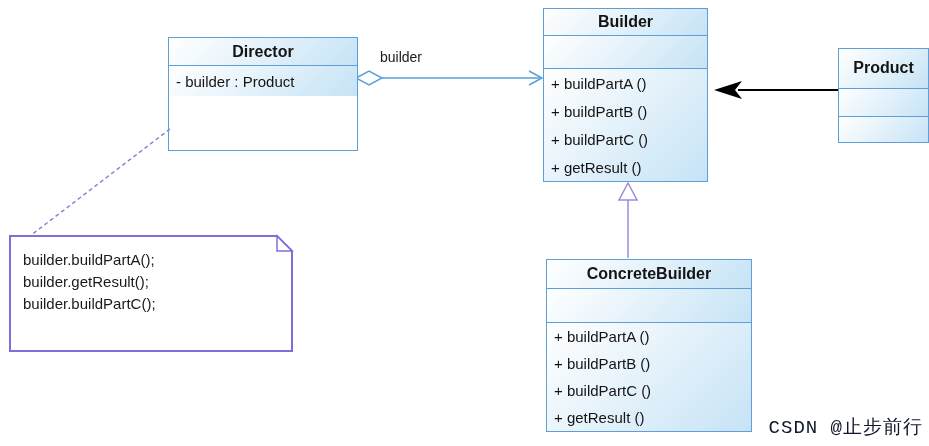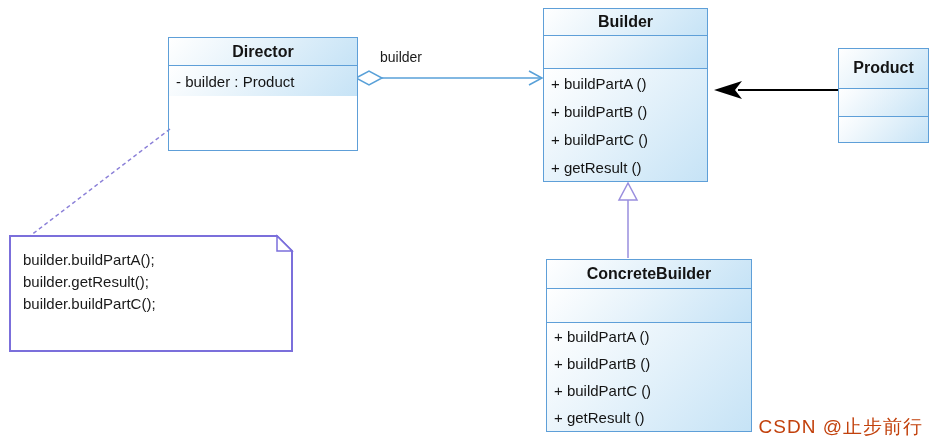--- a/index.html
+++ b/index.html
@@ -49,22 +49,22 @@
   #note-text{
     position:absolute;left:10px;top:236px;width:282px;height:115px;
     box-sizing:border-box;padding:13px 0 0 13px;
     font-size:15px;line-height:22px;color:#1a1a1a;z-index:3;
   }
   
   #builder-label{
     position:absolute;left:380px;top:49px;font-size:14px;color:#1a1a1a;z-index:3;
   }
   #watermark{
-    position:absolute;right:6px;top:414px;font-size:19px;color:#c2410c;
-    letter-spacing:1px;z-index:3;
+    position:absolute;right:6px;top:414px;font-size:19px;color:#0f172a;
+    letter-spacing:1px;z-index:3;font-family:Liberation Mono, monospace;
   }
 </style>
 </head>
 <body>
 
 <svg id="edges" width="929" height="446" viewBox="0 0 929 446">
   
   <line x1="170" y1="129" x2="30" y2="236" stroke="#8a7fd8" stroke-width="1.5" stroke-dasharray="4,3"></line>
   
   <path d="M10,236 L277,236 L292,251 L292,351 L10,351 Z" fill="#ffffff" stroke="#7b6fdb" stroke-width="2"></path>

